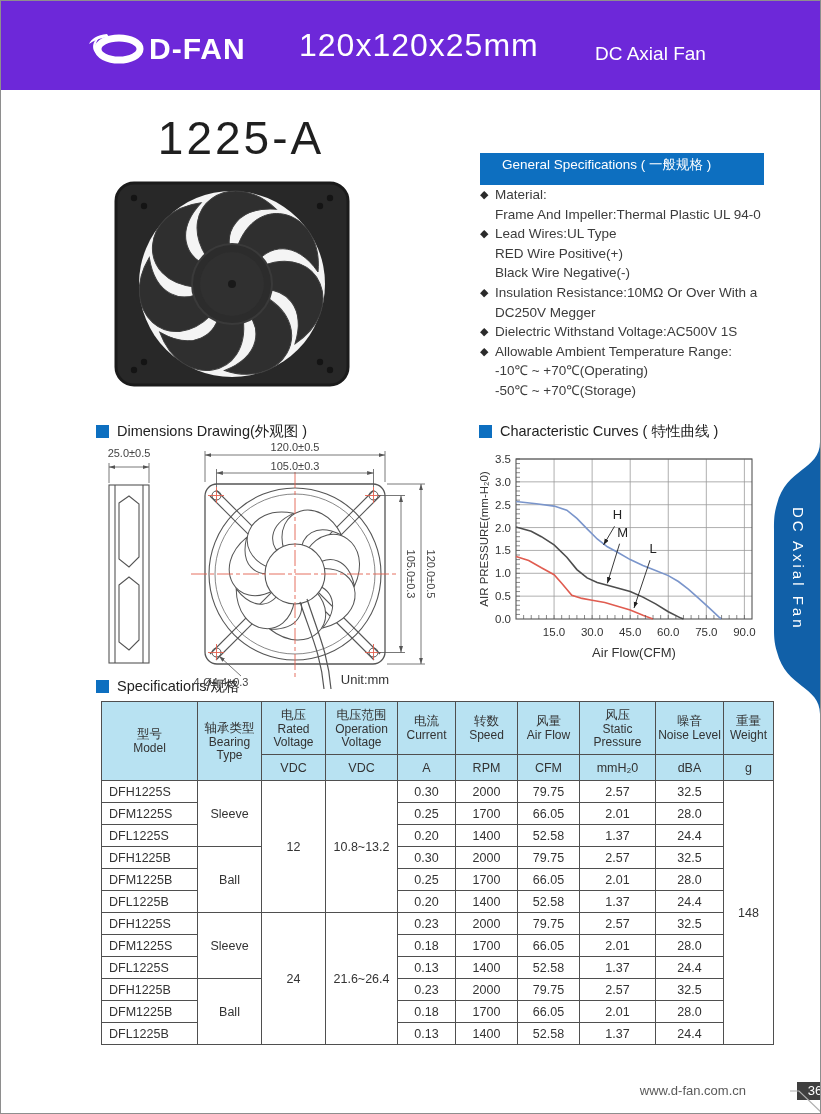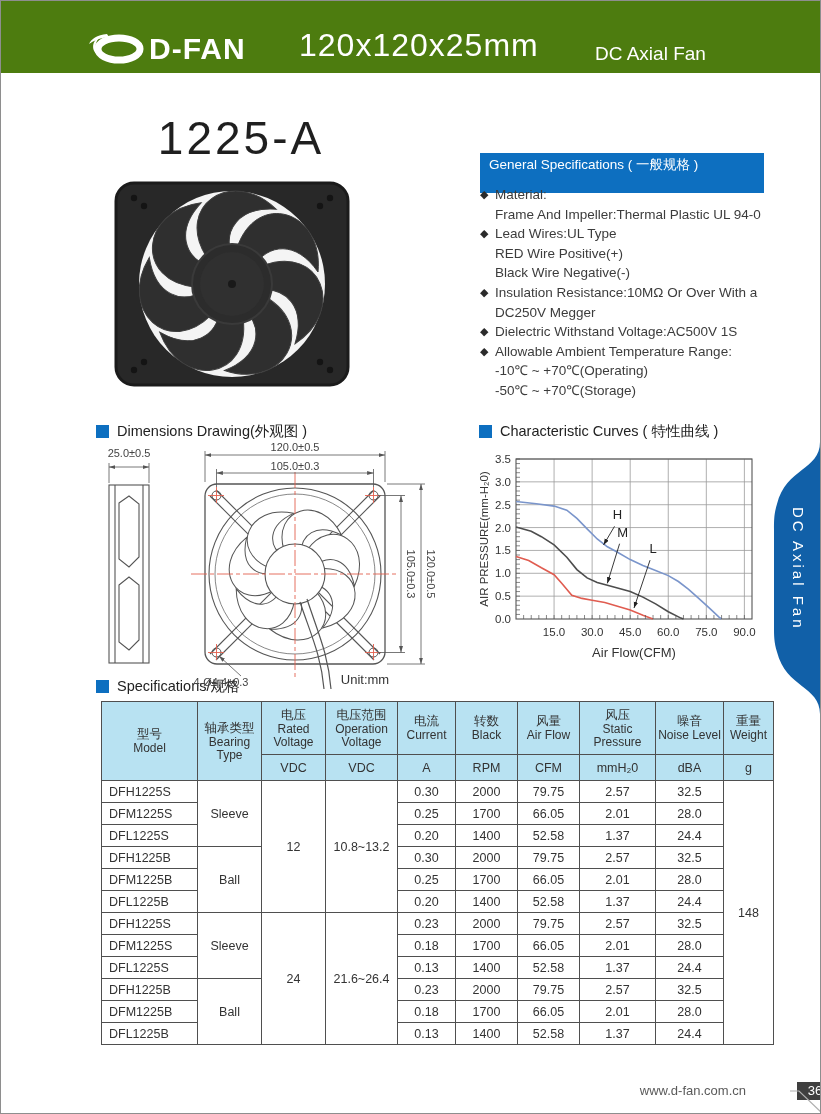--- a/index.html
+++ b/index.html
@@ -1,30 +1,30 @@
 <!DOCTYPE html>
 <html><head>
 <meta charset="utf-8">
 <style>
   html,body{margin:0;padding:0;background:#eaeaea;}
   .page{position:relative;width:821px;height:1114px;margin:0 auto;background:#ffffff;
         font-family:"Liberation Sans",sans-serif;border:1px solid #8e8e8e;box-sizing:border-box;overflow:hidden;}
   
-  .topbar{position:absolute;left:0;top:0;width:100%;height:72px;background:#4d7c0f;}
+  .topbar{position:absolute;left:0;top:0;width:100%;height:89px;background:#6d28d9;}
   .logo{position:absolute;left:86px;top:28px;display:flex;align-items:center;gap:4px;}
   .logo-text{color:#fff;font-size:30px;font-weight:bold;letter-spacing:1px;}
   .size-text{position:absolute;left:298px;top:26px;color:#fff;font-size:32px;letter-spacing:1px;}
   .category-text{position:absolute;left:594px;top:42px;color:#fff;font-size:19px;}
   
   .model-title{position:absolute;left:135px;top:110px;width:210px;text-align:center;
                font-size:46px;font-weight:300;color:#1f1f1f;letter-spacing:3px;}
   .fan-photo{position:absolute;left:112px;top:178px;}
   
-  .gs-bar{position:absolute;left:479px;top:152px;width:284px;height:40px;background:#0d6fc0;
-          color:#fff;font-size:13.5px;line-height:24px;padding-left:9px;box-sizing:border-box;}
+  .gs-bar{position:absolute;left:479px;top:152px;width:284px;height:32px;background:#0d6fc0;
+          color:#fff;font-size:13.5px;line-height:24px;padding-left:22px;box-sizing:border-box;}
   .gs-list{position:absolute;left:479px;top:184px;width:300px;font-size:13.5px;color:#3c3c3c;}
   .gs-line{display:flex;line-height:19.6px;}
   .gs-bullet{width:15px;flex:none;font-size:11px;color:#2b2b2b;}
   
   .sec-title{position:absolute;font-size:14.5px;color:#222;display:flex;align-items:center;gap:8px;}
   .sec-sq{width:13px;height:13px;background:#0d6fc0;flex:none;}
   #dims-title{left:95px;top:421px;}
   #curves-title{left:478px;top:421px;}
   #specs-title{left:95px;top:676px;}
   .dims-svg{position:absolute;left:92px;top:438px;}
@@ -405,21 +405,21 @@
         <th>
           <div class="h-cn">电压范围</div>
             <div class="h-en">Operation Voltage</div>
           </th>
         <th>
           <div class="h-cn">电流</div>
             <div class="h-en">Current</div>
           </th>
         <th>
           <div class="h-cn">转数</div>
-            <div class="h-en">Black</div>
+            <div class="h-en">Speed</div>
           </th>
         <th>
           <div class="h-cn">风量</div>
             <div class="h-en">Air Flow</div>
           </th>
         <th>
           <div class="h-cn">风压</div>
             <div class="h-en">Static Pressure</div>
           </th>
         <th>

